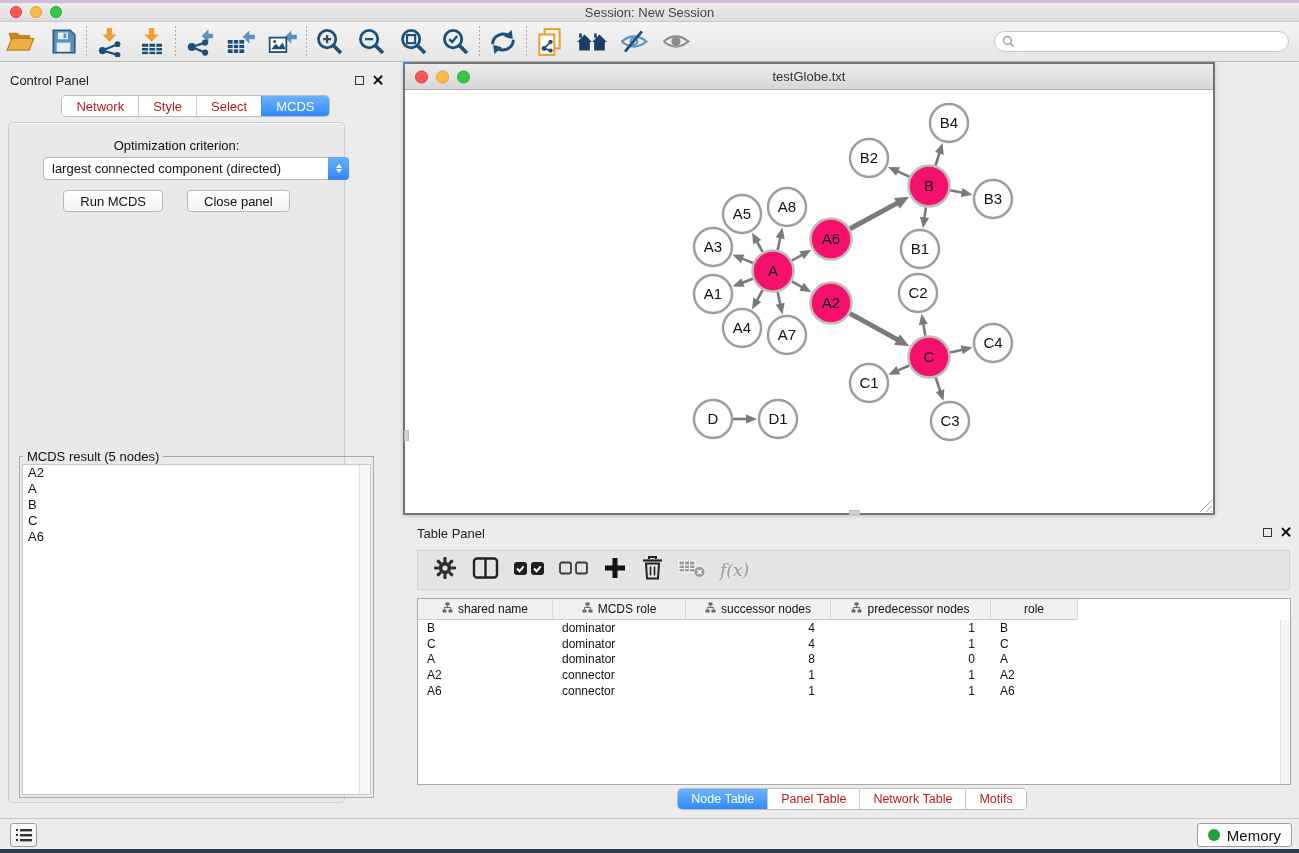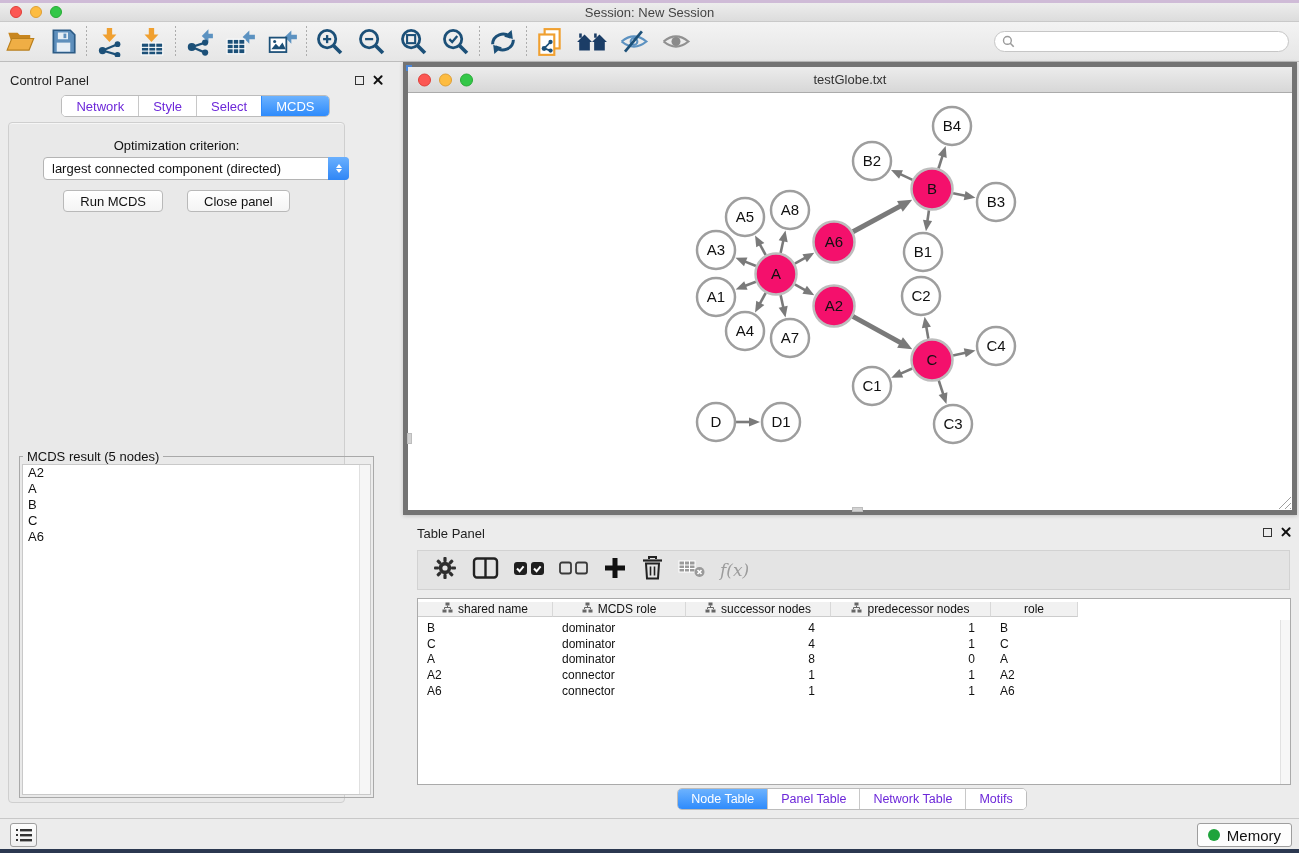--- a/index.html
+++ b/index.html
@@ -36,21 +36,21 @@
   .control-panel { position:absolute; left:0; top:62px; width:391px; height:756px; }
   .cp-header { position:absolute; left:0; top:8px; width:100%; height:20px; display:flex; align-items:center; }
   .cp-title { font-size:13px; color:#222; margin-left:10px; }
   .panel-ctrls { position:absolute; right:8px; top:0; display:flex; gap:9px; align-items:center; height:20px;}
   .float-box { width:9px; height:9px; border:1.5px solid #333; cursor:pointer; }
   .close-x { width:10px; height:10px; cursor:pointer; position:relative; }
   .close-x:before,.close-x:after{ content:""; position:absolute; left:4px; top:-1px; width:2.4px; height:12px; background:#111; border-radius:1px;}
   .close-x:before{ transform:rotate(45deg);} .close-x:after{ transform:rotate(-45deg);}
   .cp-tabs { position:absolute; left:0; top:33px; width:100%; display:flex; justify-content:center; }
   .seg-control { display:flex; border:1px solid #bcbcbc; border-radius:5px; overflow:hidden; background:#fff; height:22px; }
-  .seg { padding:0 14px; font-size:13px; display:flex; align-items:center; color:#6d28d9; background:#fff;
+  .seg { padding:0 14px; font-size:13px; display:flex; align-items:center; color:#b91c1c; background:#fff;
     border-left:1px solid #c8c8c8; cursor:pointer; }
   .seg:first-child { border-left:none; }
   .seg.active { background:linear-gradient(#6cb2fe,#2e8bfc); color:#fff; border-left-color:#2e8bfc; }
   .cp-content { position:absolute; left:8px; top:60px; width:337px; height:681px; background:#e9e9e9;
     border:1px solid #cfcfcf; border-radius:4px; box-shadow:inset 0 1px 0 #f6f6f6; }
   .opt-label { position:absolute; left:0; top:15px; width:100%; text-align:center; font-size:13px; color:#111; }
   .dropdown { position:absolute; left:34px; top:34px; width:306px; height:23px; background:#fff;
     border:1px solid #b4b4b4; border-radius:4px; display:flex; align-items:center; cursor:pointer; }
   .dropdown .dd-text { flex:1; font-size:13px; color:#111; padding-left:8px; white-space:nowrap; }
   .dd-stepper { width:21px; height:23px; margin:-1px -1px -1px 0; border-radius:0 4px 4px 0;
@@ -61,22 +61,22 @@
   .btn { background:linear-gradient(#ffffff,#f4f4f4); border:1px solid #b9b9b9; border-radius:4px;
     font-size:13px; color:#111; padding:3px 16px; height:22px; display:flex; align-items:center; cursor:pointer; }
 
   .result-fieldset { position:absolute; left:10px; top:333px; width:355px; height:342px; border:1px solid #a9a9a9; }
   .result-legend { position:absolute; left:3px; top:-8px; background:#e9e9e9; padding:0 4px; font-size:13px; color:#111; }
   .result-list { position:absolute; left:2px; top:7px; right:2px; bottom:2px; background:#fff; border:1px solid #c9c9c9; overflow:hidden; }
   .result-item { font-size:13px; color:#111; padding:0 5px; height:16px; line-height:16px; cursor:default; }
   .v-scroll { position:absolute; right:0; top:0; bottom:0; width:11px; background:#f6f6f6; border-left:1px solid #e0e0e0; }
 
   
-  .net-frame { position:absolute; left:403px; top:62px; width:894px; height:453px; background:#fff;
-    border:5px solid #737373; box-shadow:0 1px 4px rgba(0,0,0,.18);padding-left:15px; }
+  .net-frame { position:absolute; left:403px; top:62px; width:812px; height:453px; background:#fff;
+    border:2px solid #737373; box-shadow:0 1px 4px rgba(0,0,0,.18);padding-left:15px; }
   .blue-corner { position:absolute; left:-2px; top:-2px; width:6px; height:6px;
     border-left:2px solid #4a86d8; border-top:2px solid #4a86d8; }
   .net-titlebar { position:absolute; left:0; top:0; width:100%; height:26px;
     background:linear-gradient(#ececec,#d7d7d7); border-bottom:1px solid #ababab;
     display:flex; align-items:center; justify-content:center; z-index:2; }
   .net-titlebar .net-title { font-size:13px; color:#333; }
   .net-lights { position:absolute; left:10px; top:50%; transform:translateY(-50%); display:flex; gap:8px; }
   .net-lights .light { width:13px; height:13px; }
   .graph-svg { position:absolute; inset:0; z-index:1; }
   .resize-grip { position:absolute; right:1px; bottom:1px; width:14px; height:14px; cursor:nwse-resize;
@@ -89,21 +89,21 @@
   .table-panel { position:absolute; left:405px; top:522px; width:894px; height:296px; }
   .tp-header { position:absolute; left:0; top:0; width:100%; height:22px; display:flex; align-items:center; }
   .tp-title { font-size:13px; color:#222; margin-left:12px; }
   .tp-toolbar { position:absolute; left:12px; top:28px; width:873px; height:40px; background:#e4e4e4;
     border:1px solid #d2d2d2; display:flex; align-items:center; padding-left:10px; gap:6px; }
   .tp-tool { height:34px; min-width:30px; display:flex; align-items:center; justify-content:flex-start; cursor:pointer; padding:0 4px; }
   .tp-tool.disabled { cursor:default; }
   .fx-label { font-family:"DejaVu Serif", serif; font-style:italic; font-size:17px; color:#9b9b9b; }
 
   .data-table { position:absolute; left:12px; top:76px; width:874px; height:187px; background:#fff; border:1px solid #aaa; overflow:hidden; }
-  .dt-header { display:flex; height:21px;align-items:center; }
+  .dt-header { display:flex; height:21px; }
   .dt-hcell { background:#f1f1f1; border-right:1px solid #d8d8d8; border-bottom:1px solid #cccccc;
     display:flex; align-items:center; justify-content:center; gap:5px; font-size:12px; color:#111; cursor:pointer; }
   .dt-row { display:flex; height:15.8px; align-items:center; cursor:default; }
   .dt-cell { font-size:12px; color:#111; white-space:nowrap; overflow:hidden; }
   .dt-cell.al { text-align:left; padding-left:9px; }
   .dt-cell.ar { text-align:right; padding-right:16px; }
   .dt-vscroll { position:absolute; right:0; top:21px; bottom:0; width:10px; background:#f7f7f7; border-left:1px solid #e2e2e2; }
 
   .tp-tabs { position:absolute; left:0; top:266px; width:100%; display:flex; justify-content:center; }
   .tp-tabs .seg { font-size:12.5px; padding:0 13px; }

